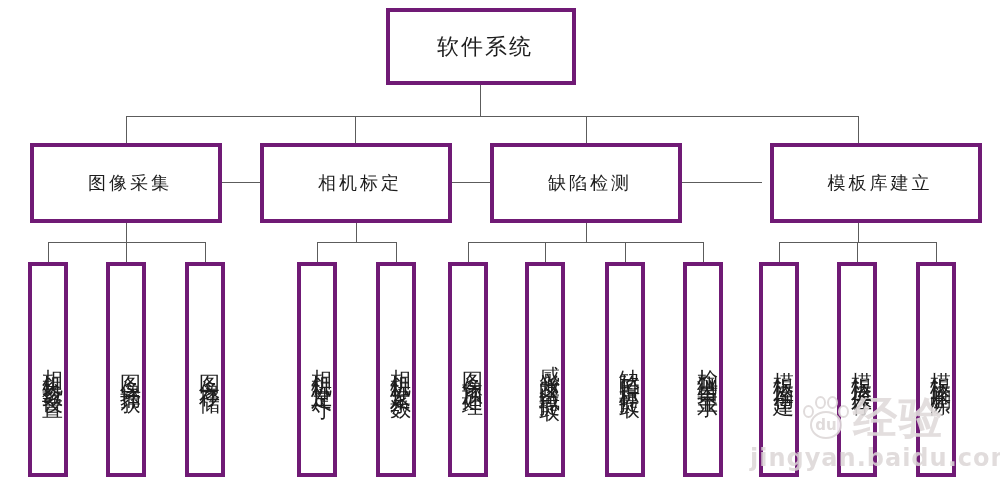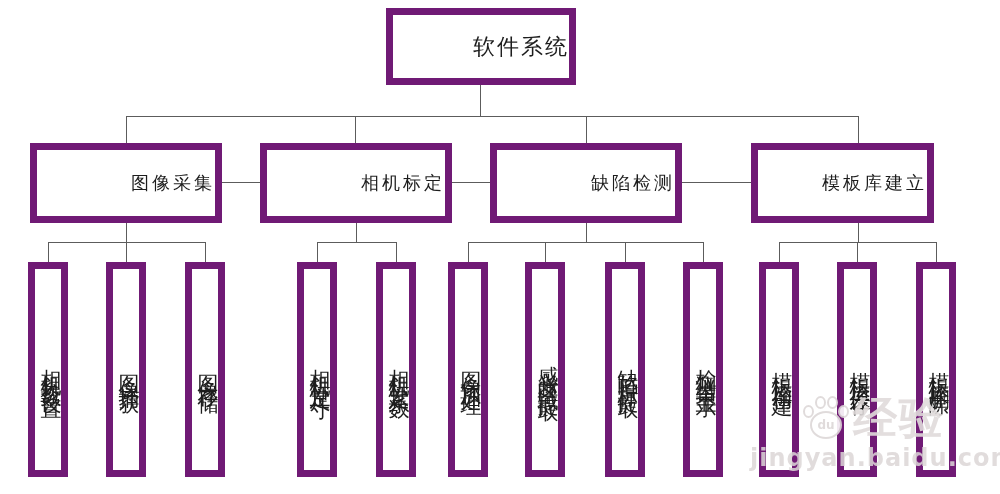--- a/index.html
+++ b/index.html
@@ -11,25 +11,25 @@
   #canvas {
     position: relative;
     width: 1000px;
     height: 494px;
     background: #ffffff;
     overflow: hidden;
   }
   .box {
     position: absolute;
     background: #ffffff;
-    border: 7px solid #701a75;
+    border: 4px solid #701a75;
     box-sizing: border-box;
     display: flex;
     align-items: center;
-    justify-content: flex-end;
+    justify-content: center;
     color: #1d1d1d;
     padding-left: 8px;
   }
   .root-box {
     left: 386px; top: 8px; width: 190px; height: 77px;
     font-size: 22px; letter-spacing: 2px;
   }
   .lvl2 {
     top: 143px; height: 80px;
     font-size: 18px; letter-spacing: 3px;
@@ -83,21 +83,21 @@
   }
   .paw .pad { left: 7px; top: 16px; width: 32px; height: 28px; }
   .paw .t1 { left: 0px;  top: 10px; width: 11px; height: 13px; }
   .paw .t2 { left: 12px; top: 1px;  width: 11px; height: 13px; }
   .paw .t3 { left: 24px; top: 1px;  width: 11px; height: 13px; }
   .paw .t4 { left: 35px; top: 10px; width: 11px; height: 13px; }
   .paw .du {
     position: absolute;
     left: 7px; top: 17px; width: 32px; height: 26px;
     display: flex; align-items: center; justify-content: center;
-    font-size: 12px; color: #ddd8d8; font-weight: bold;
+    font-size: 15px; color: #ddd8d8; font-weight: bold;
   }
   .wm-url {
     margin-top: 2px;
     font-size: 24px;
     font-weight: bold;
     color: #dcd7d7;
     letter-spacing: 1px;
     opacity: 0.85;
   }
 </style>
@@ -146,21 +146,21 @@
 
   <div class="box lvl2" style="left:30px;width:192px">
     <span>图像采集</span>
   </div>
   <div class="box lvl2" style="left:490px;width:192px">
     <span>缺陷检测</span>
   </div>
   <div class="box lvl2" style="left:260px;width:192px">
     <span>相机标定</span>
   </div>
-  <div class="box lvl2" style="left:751px;width:183px">
+  <div class="box lvl2" style="left:770px;width:212px">
     <span>模板库建立</span>
   </div>
 
   <div class="box vbox" style="left:28px">
     <span class="vtext">相机参数设置</span>
   </div>
   <div class="box vbox" style="left:106px">
     <span class="vtext">图像捕获</span>
   </div>
   <div class="box vbox" style="left:185px">

